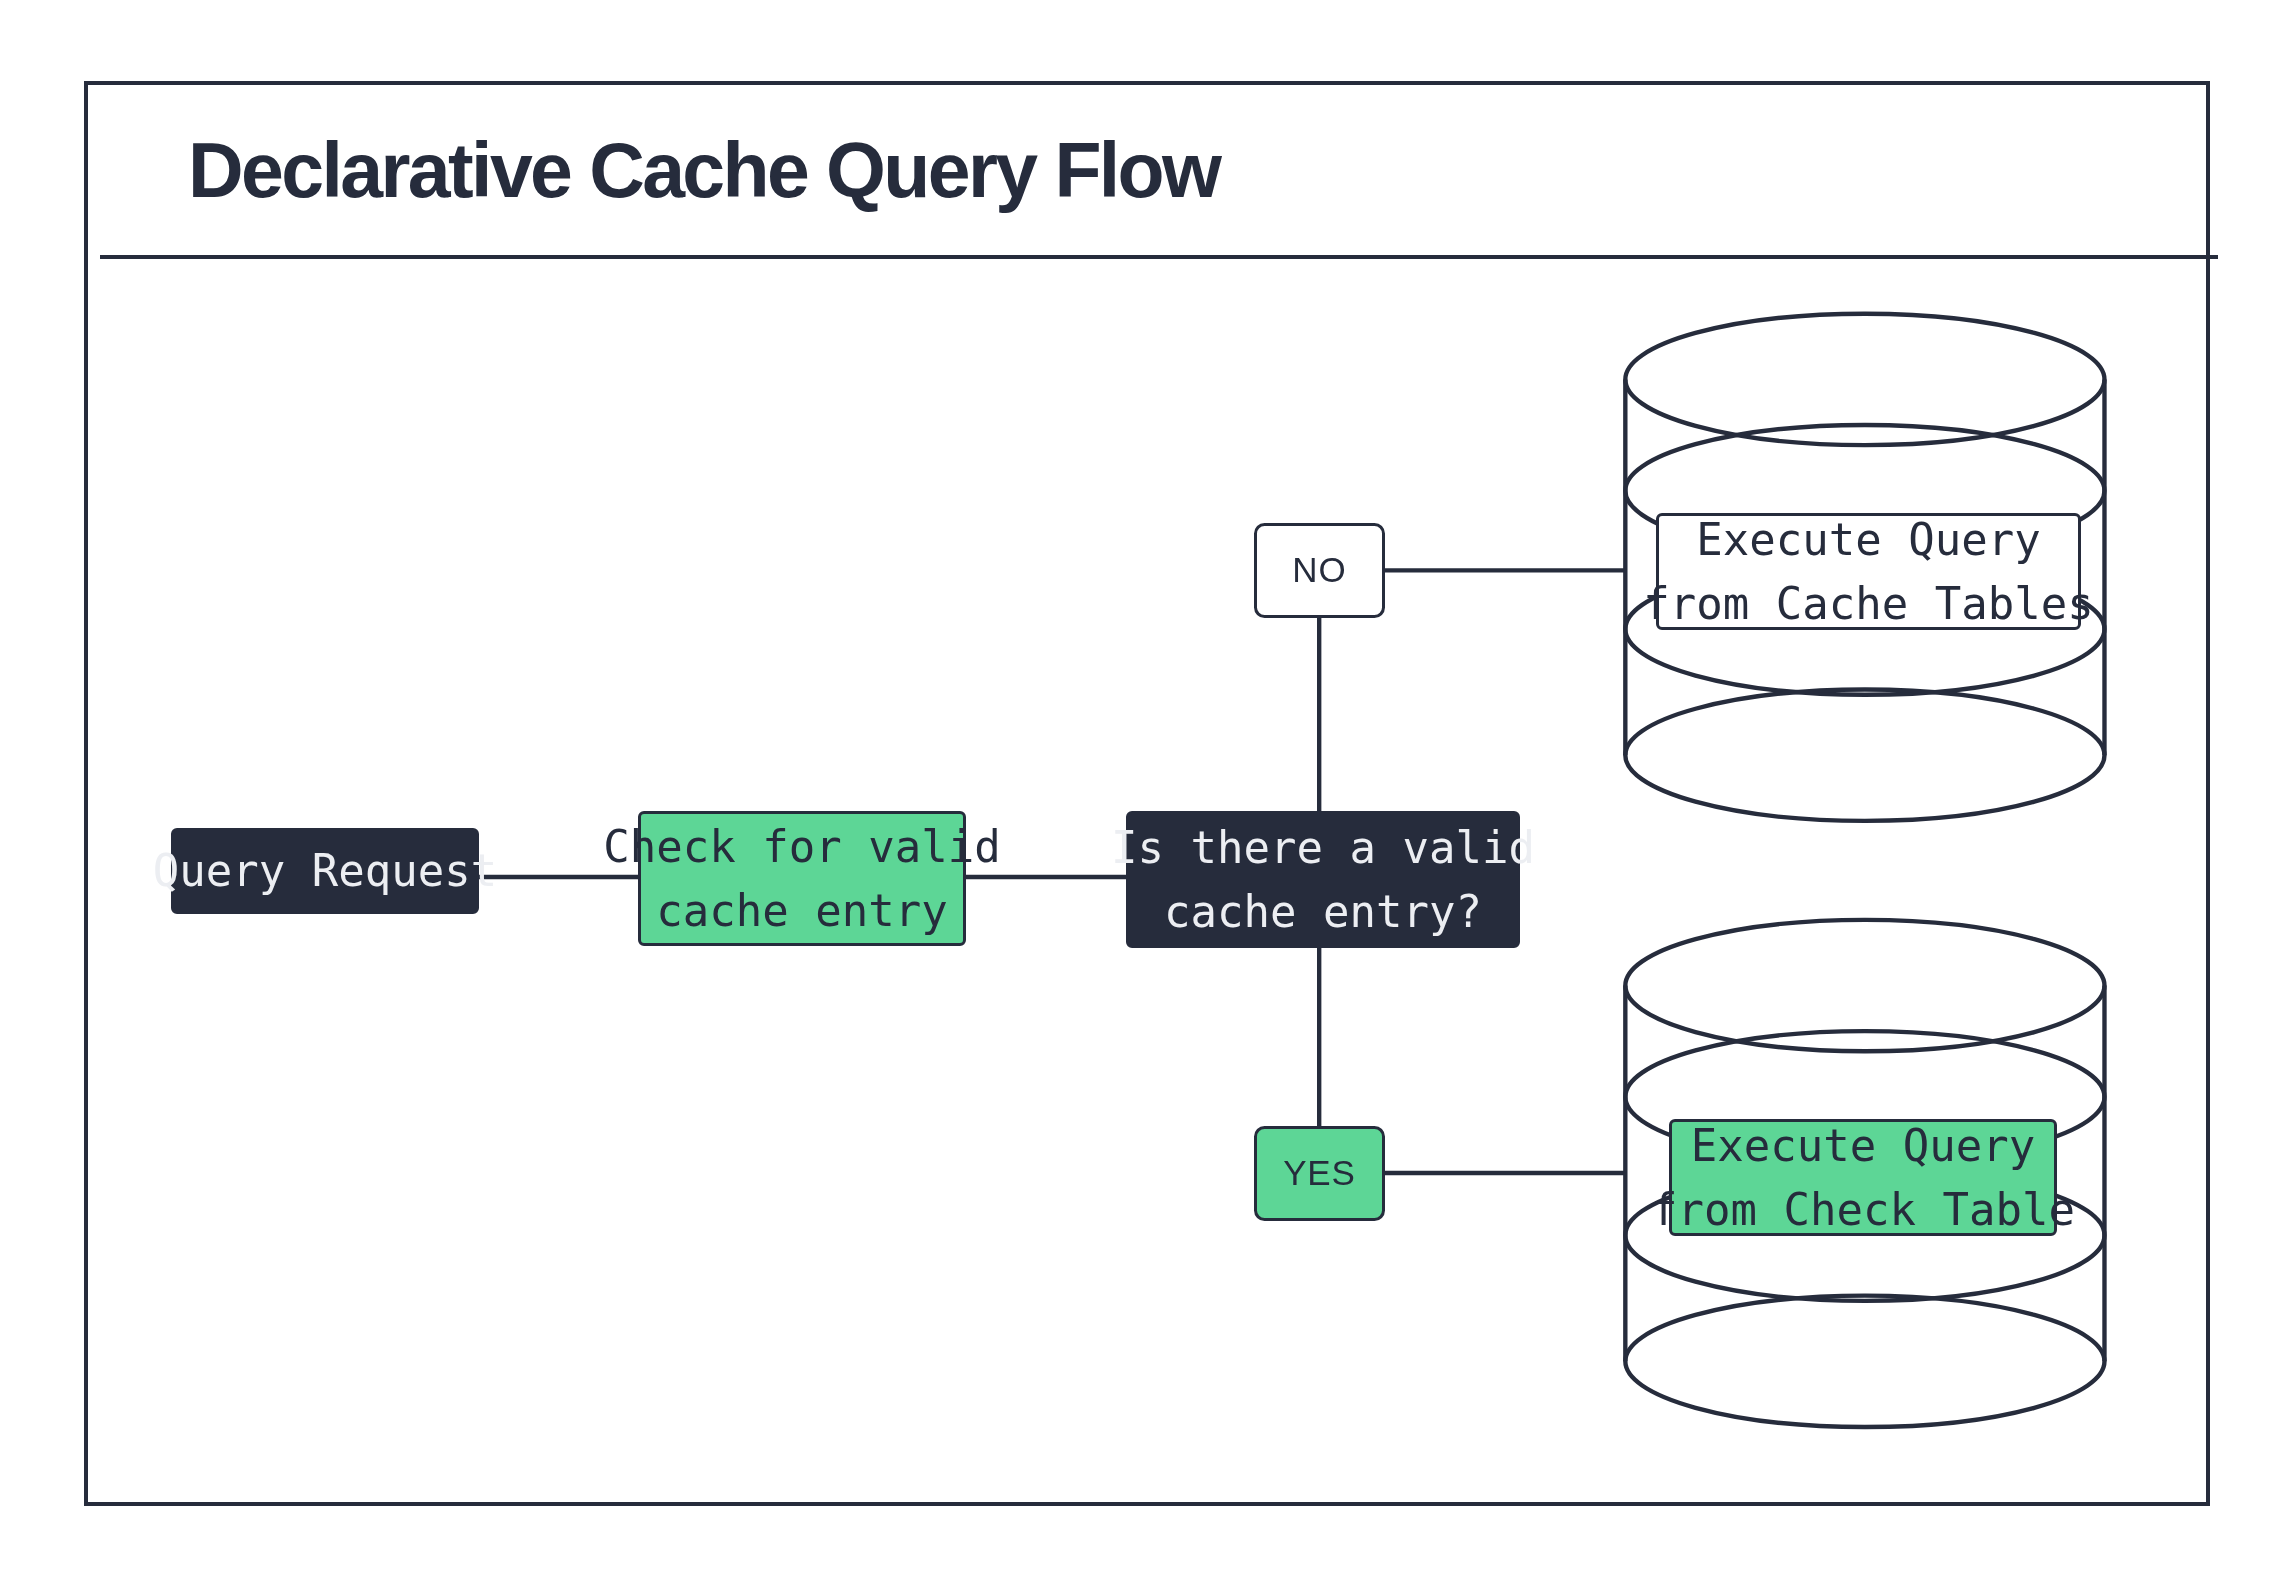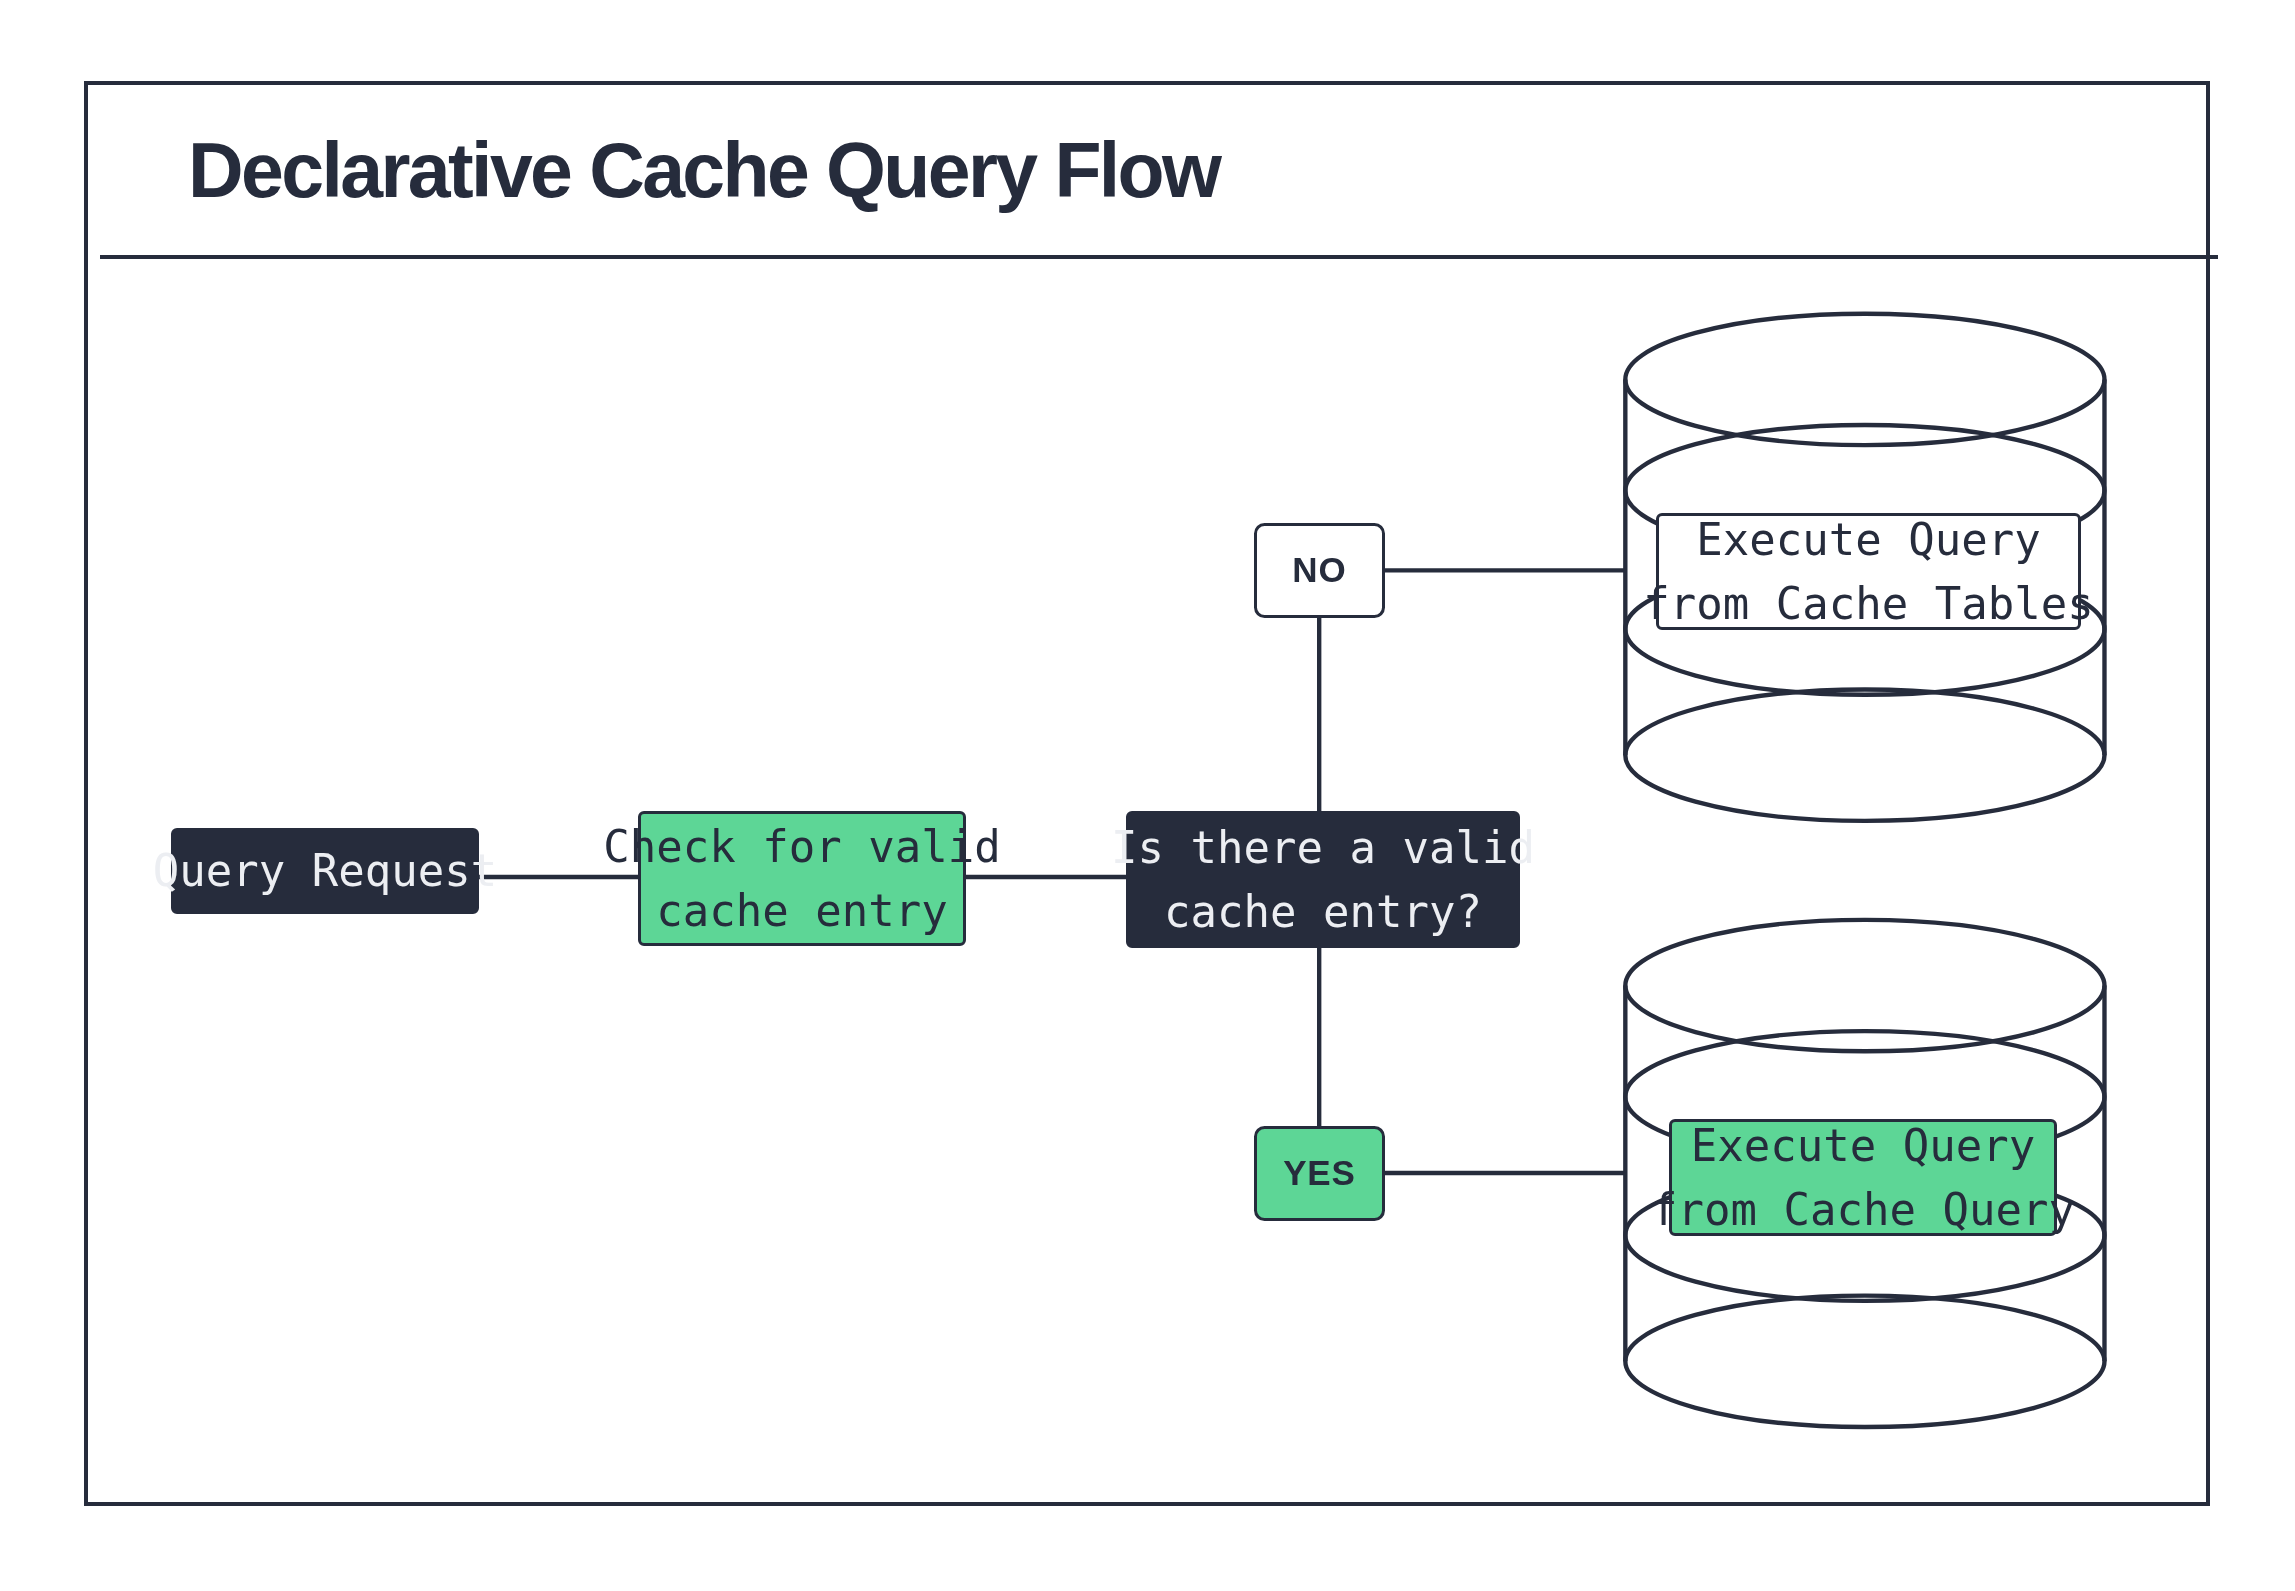--- a/index.html
+++ b/index.html
@@ -73,21 +73,21 @@
     color:var(--ink);
     border:3.5px solid var(--ink);
   }
   .node.white{
     background:var(--paper);
     color:var(--ink);
     border:3.5px solid var(--ink);
   }
   .tag{
     font-family:"Liberation Sans", sans-serif;
-    font-weight:bold;
+    font-weight:normal;
     font-size:35px;
     letter-spacing:0.9px;
     border-radius:10.5px;
     color:var(--ink);
     text-align:right;
   }
   #node-query    {left:171px;  top:828px;  width:308px; height:86px;}
   #node-check    {left:638px;  top:811px;  width:328px; height:135px;}
   #node-decision {left:1126px; top:811px;  width:394px; height:137px;}
   #node-no       {left:1254px; top:523px;  width:131px; height:95px;}
@@ -158,17 +158,17 @@
     <span>YES</span>
   </div>
 
   <div class="node white" id="label-source">
     <span>Execute Query</span>
     <span>from Cache Tables</span>
   </div>
 
   <div class="node green" id="label-cache">
     <span>Execute Query</span>
-    <span>from Cache Query</span>
+    <span>from Check Table</span>
   </div>
 
 </div>
 
 
 </body></html>

